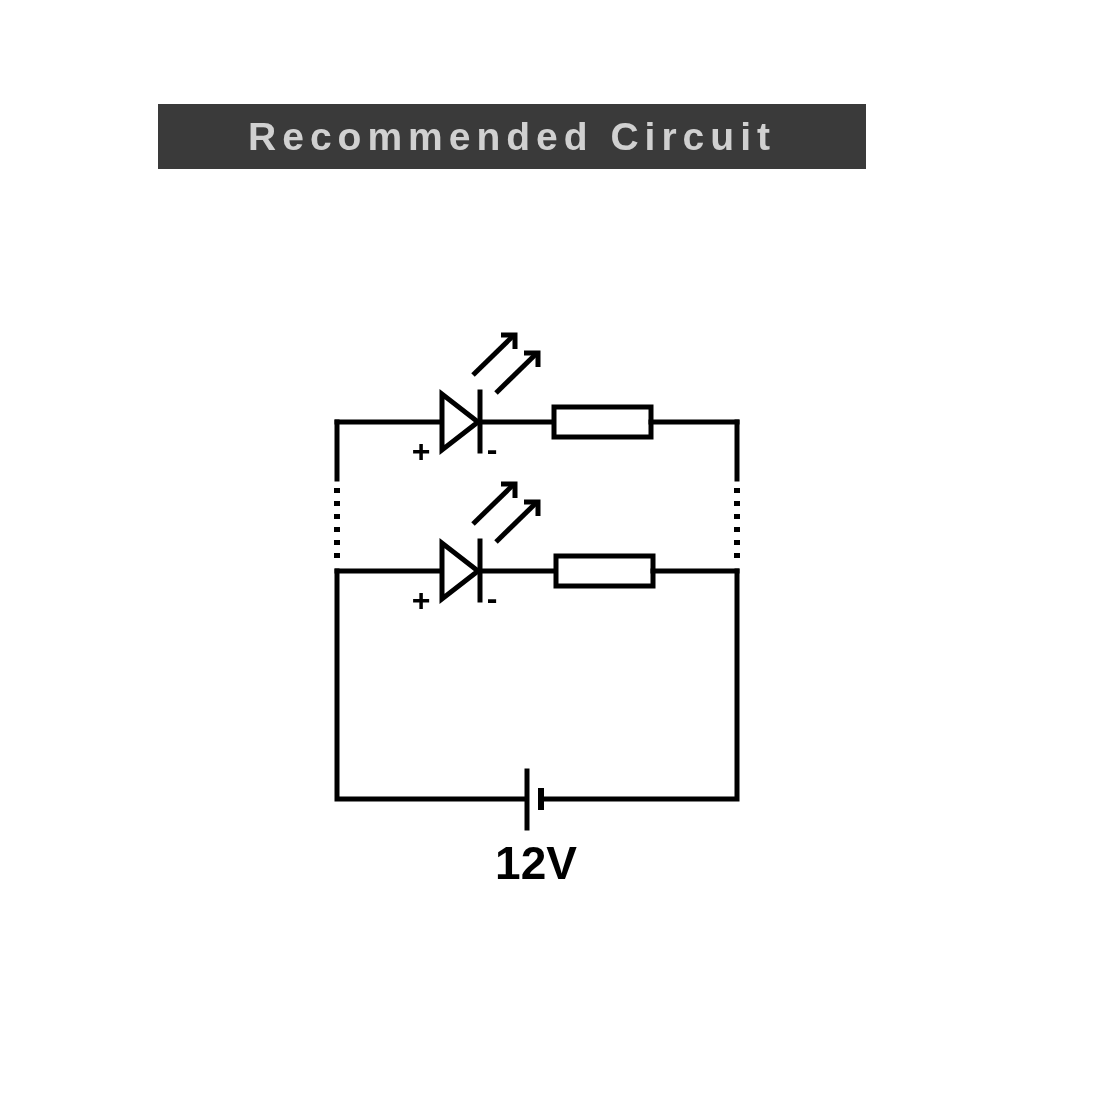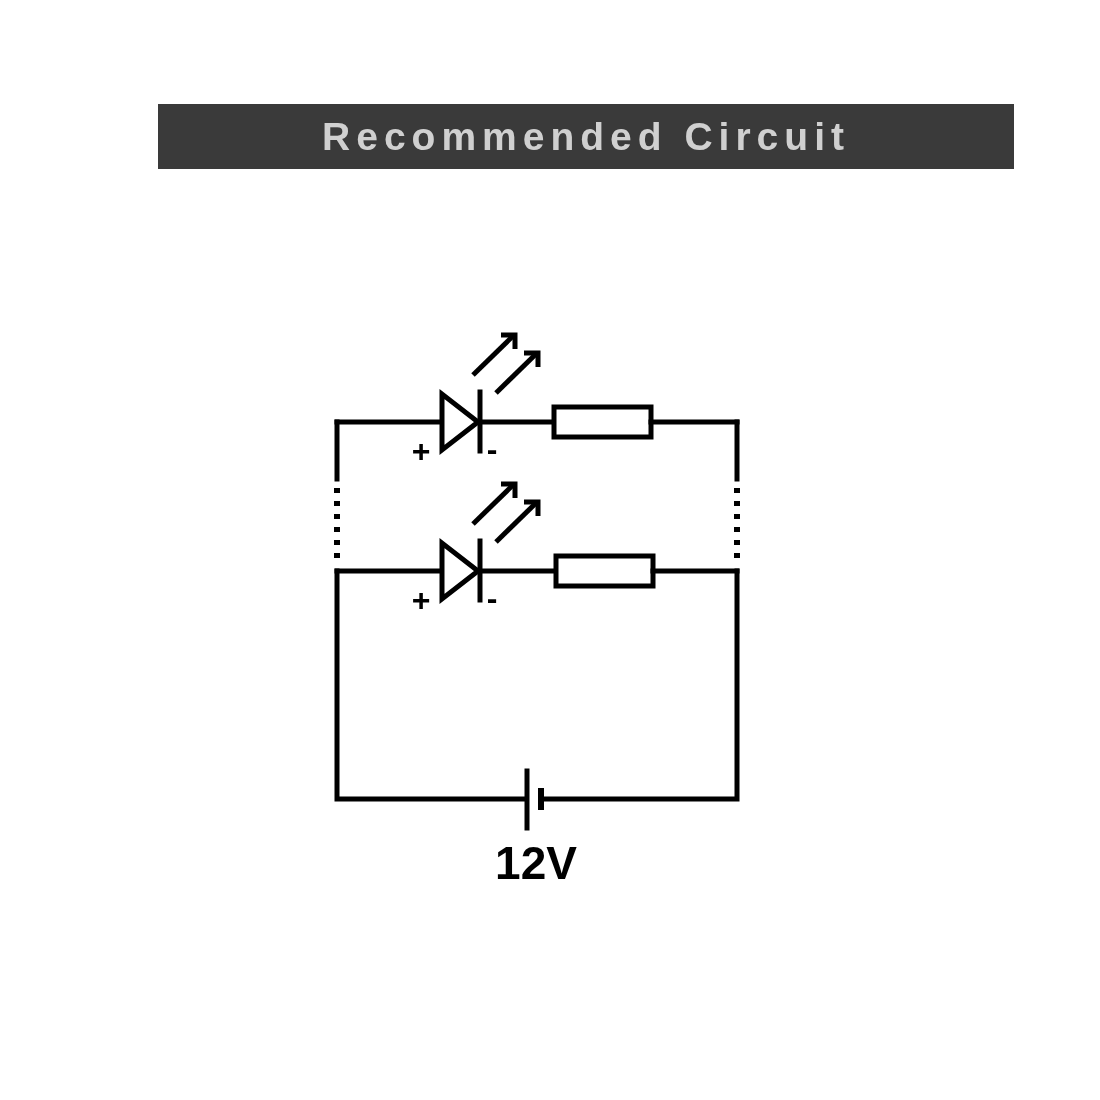--- a/index.html
+++ b/index.html
@@ -12,21 +12,21 @@
     width: 1100px;
     height: 1100px;
     background: var(--canvas_bg, #ffffff);
     overflow: hidden;
     font-family: "Liberation Sans", sans-serif;
   }
   .header-bar {
     position: absolute;
     left: 158px;
     top: 104px;
-    width: 856px;
+    width: 708px;
     height: 65px;
     background: var(--header_bg, #3a3a3a);
     color: var(--header_text, #d0d0d0);
     display: flex;
     align-items: center;
     justify-content: center;
     font-weight: bold;
     font-size: 39px;
     letter-spacing: 6px;
     white-space: nowrap;

